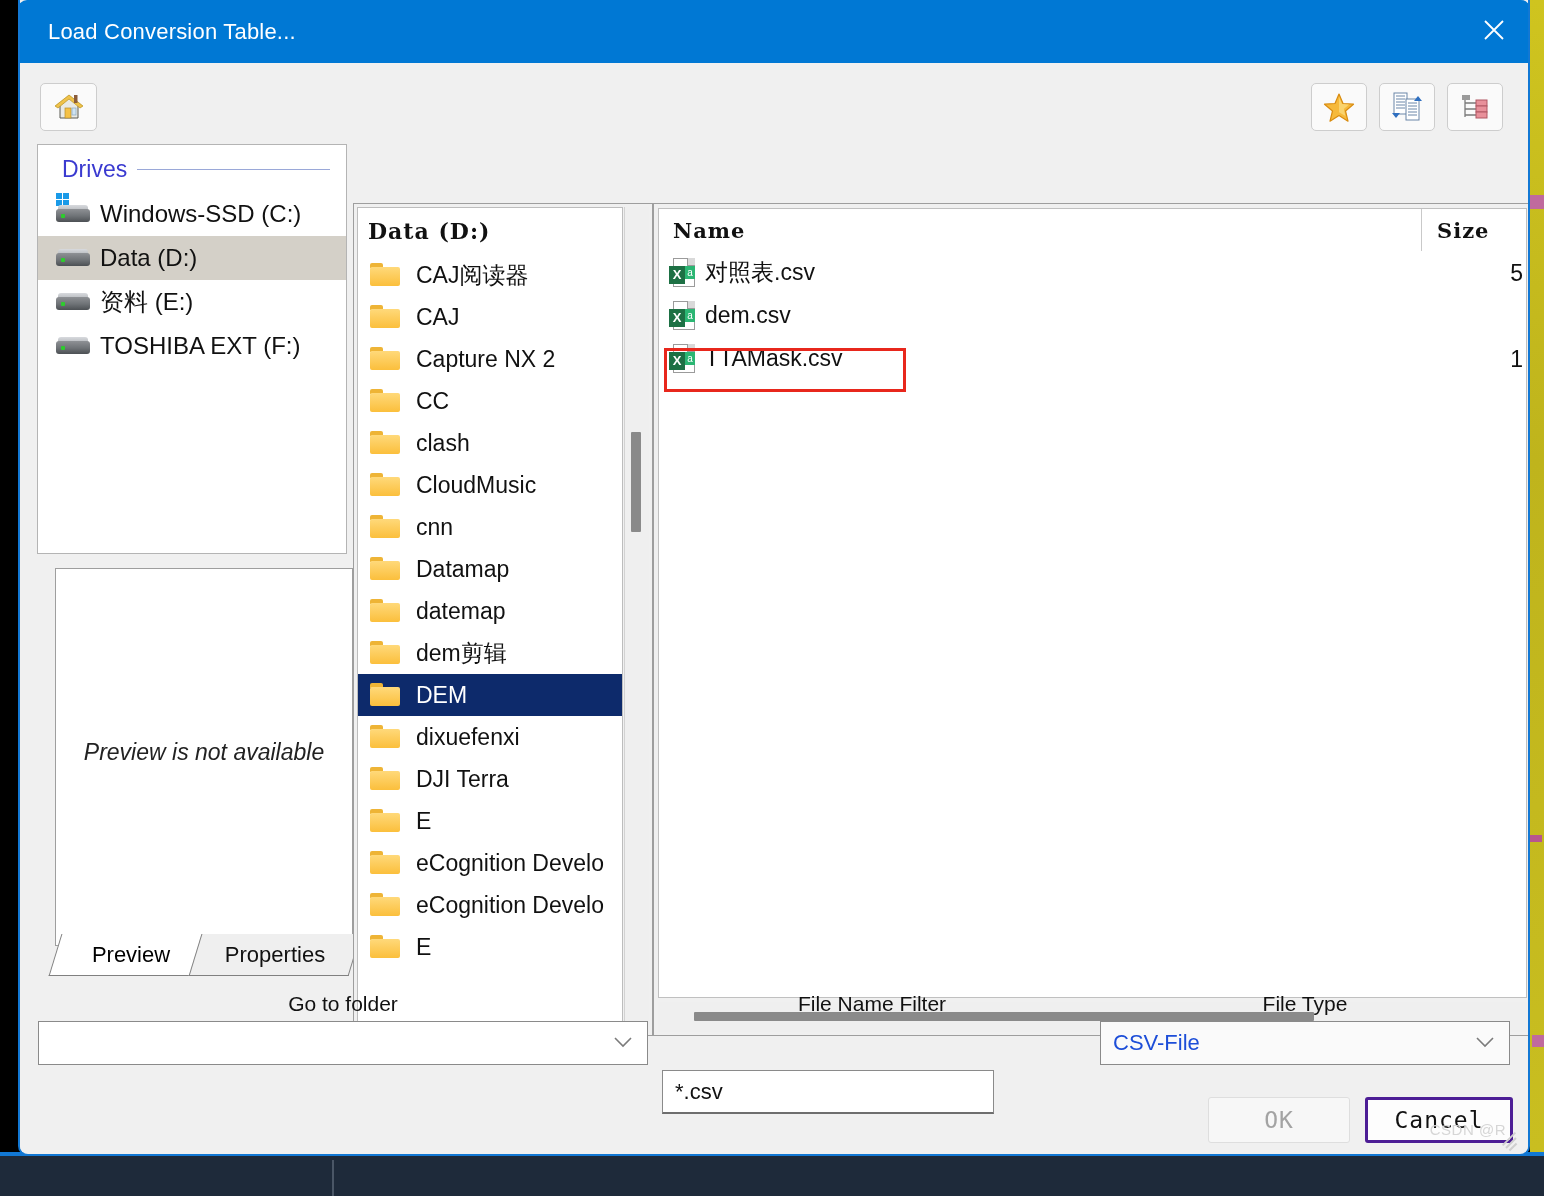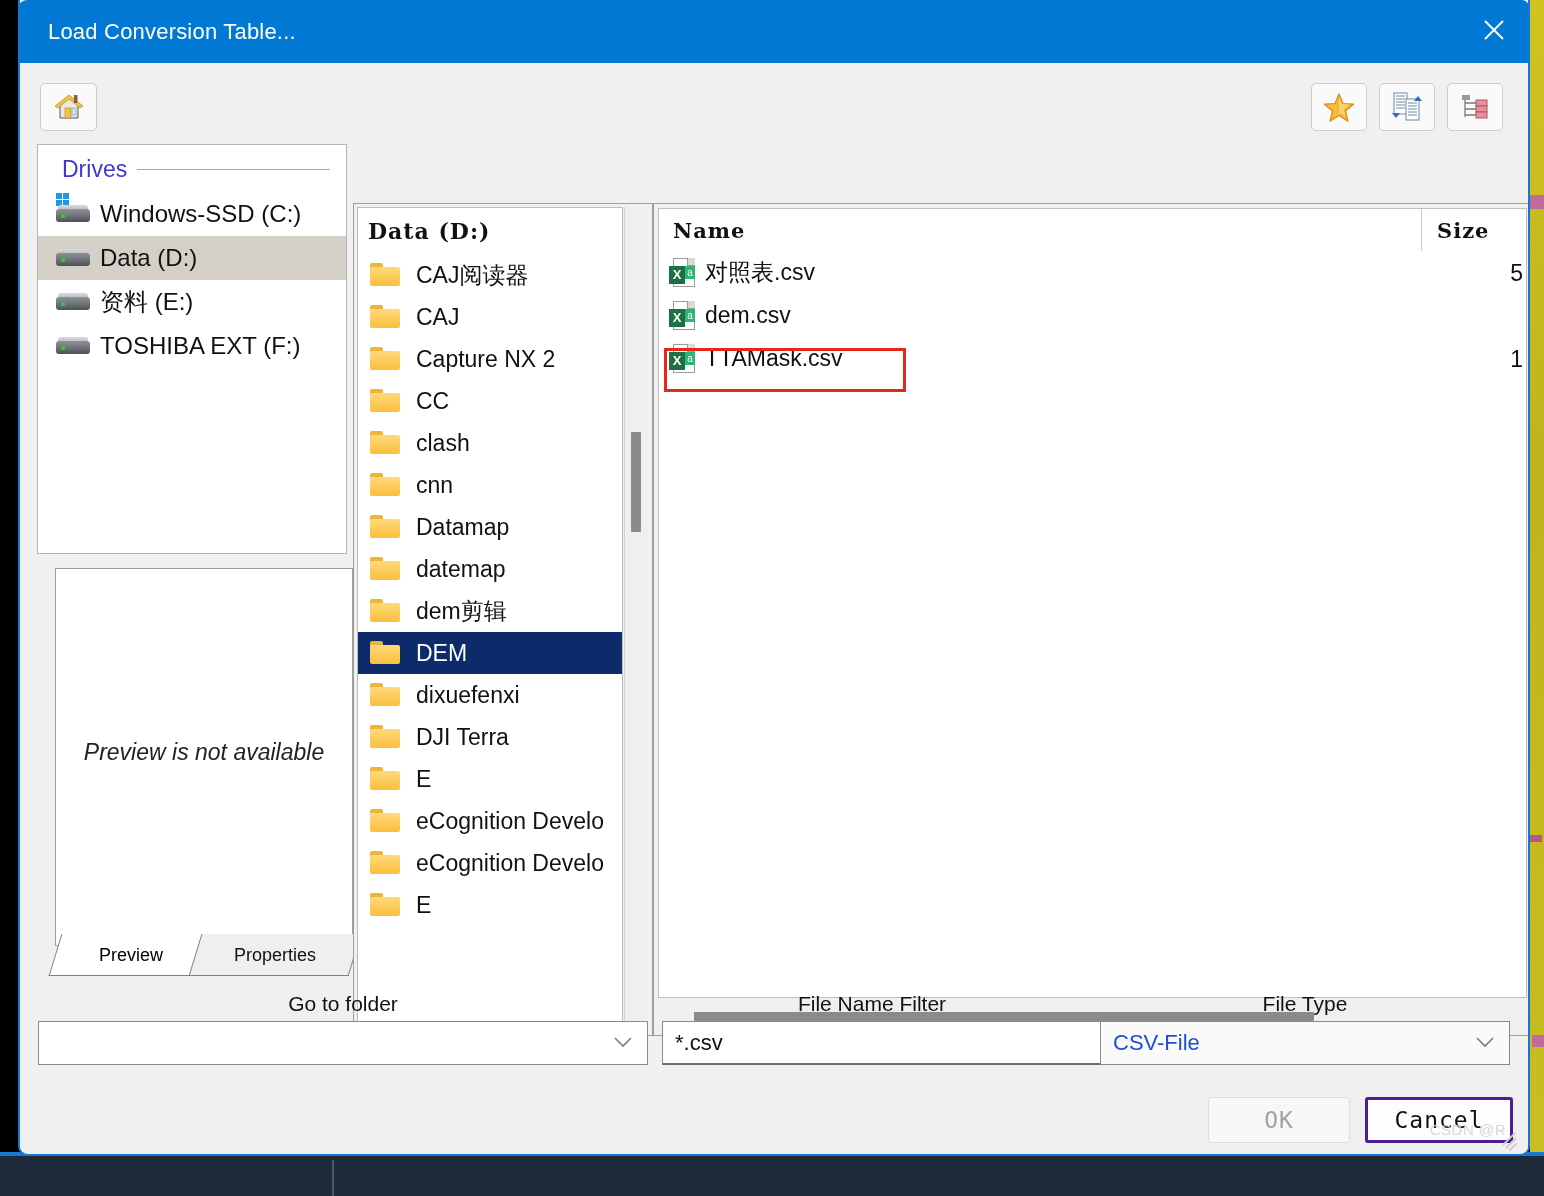--- a/index.html
+++ b/index.html
@@ -125,21 +125,21 @@
   }
   .preview-text {
     position:absolute; left:0; right:0; top:170px; text-align:center;
     font-style:italic; font-size:23px; color:#222;
     font-family:"Liberation Sans", sans-serif;
   }
   .tabs { position:absolute; left:35px; top:871px; height:44px; }
   .tab {
     position:absolute; height:42px; box-sizing:border-box;
     display:flex; align-items:center; justify-content:center;
-    font-size:18px; cursor:pointer; color:#111;
+    font-size:22px; cursor:pointer; color:#111;
     font-family:"Liberation Sans", sans-serif;
   }
   .tab .skew {
     position:absolute; left:0; top:0; right:0; bottom:0;
     transform: skewX(-17deg);
     border:1px solid #808080; border-top:none;
     box-sizing:border-box;
   }
   .tab .txt { position:relative; z-index:2; }
   .tab.active .skew { background:#ffffff; border-top:none; }
@@ -451,20 +451,27 @@
                   <span class="tab0"></span>
                   <span class="box"></span>
                 </span>
               <span class="fname">clash</span>
               </div>
             <div class="folder-item">
               <span class="fico">
                   <span class="tab0"></span>
                   <span class="box"></span>
                 </span>
+              <span class="fname">CloudMusic</span>
+              </div>
+            <div class="folder-item">
+              <span class="fico">
+                  <span class="tab0"></span>
+                  <span class="box"></span>
+                </span>
               <span class="fname">cnn</span>
               </div>
             <div class="folder-item">
               <span class="fico">
                   <span class="tab0"></span>
                   <span class="box"></span>
                 </span>
               <span class="fname">Datamap</span>
               </div>
             <div class="folder-item">
@@ -593,21 +600,21 @@
       <div class="combo" style="left:18px; top:958px; width:610px; height:44px;">
         <span class="val"></span>
         <span class="chev">
           <svg width="20" height="12" viewBox="0 0 20 12">
               <path d="M2 2 L10 10 L18 2" stroke="#7b7b7b" stroke-width="1.6" fill="none"></path>
             </svg>
         </span>
       </div>
 
       <div class="lbl-cap" style="left:642px; top:929px; width:420px;">File Name Filter</div>
-      <div class="textfield" style="left:642px; top:958px; width:498px; height:44px;">
+      <div class="textfield" style="left:642px; top:1007px; width:332px; height:44px;">
         <span class="val">*.csv</span>
       </div>
 
       <div class="lbl-cap" style="left:1080px; top:929px; width:410px;">File Type</div>
       <div class="combo" style="left:1080px; top:958px; width:410px; height:44px; background:#fafafa;">
         <span class="val">CSV-File</span>
         <span class="chev">
           <svg width="20" height="12" viewBox="0 0 20 12">
               <path d="M2 2 L10 10 L18 2" stroke="#7b7b7b" stroke-width="1.6" fill="none"></path>
             </svg>

